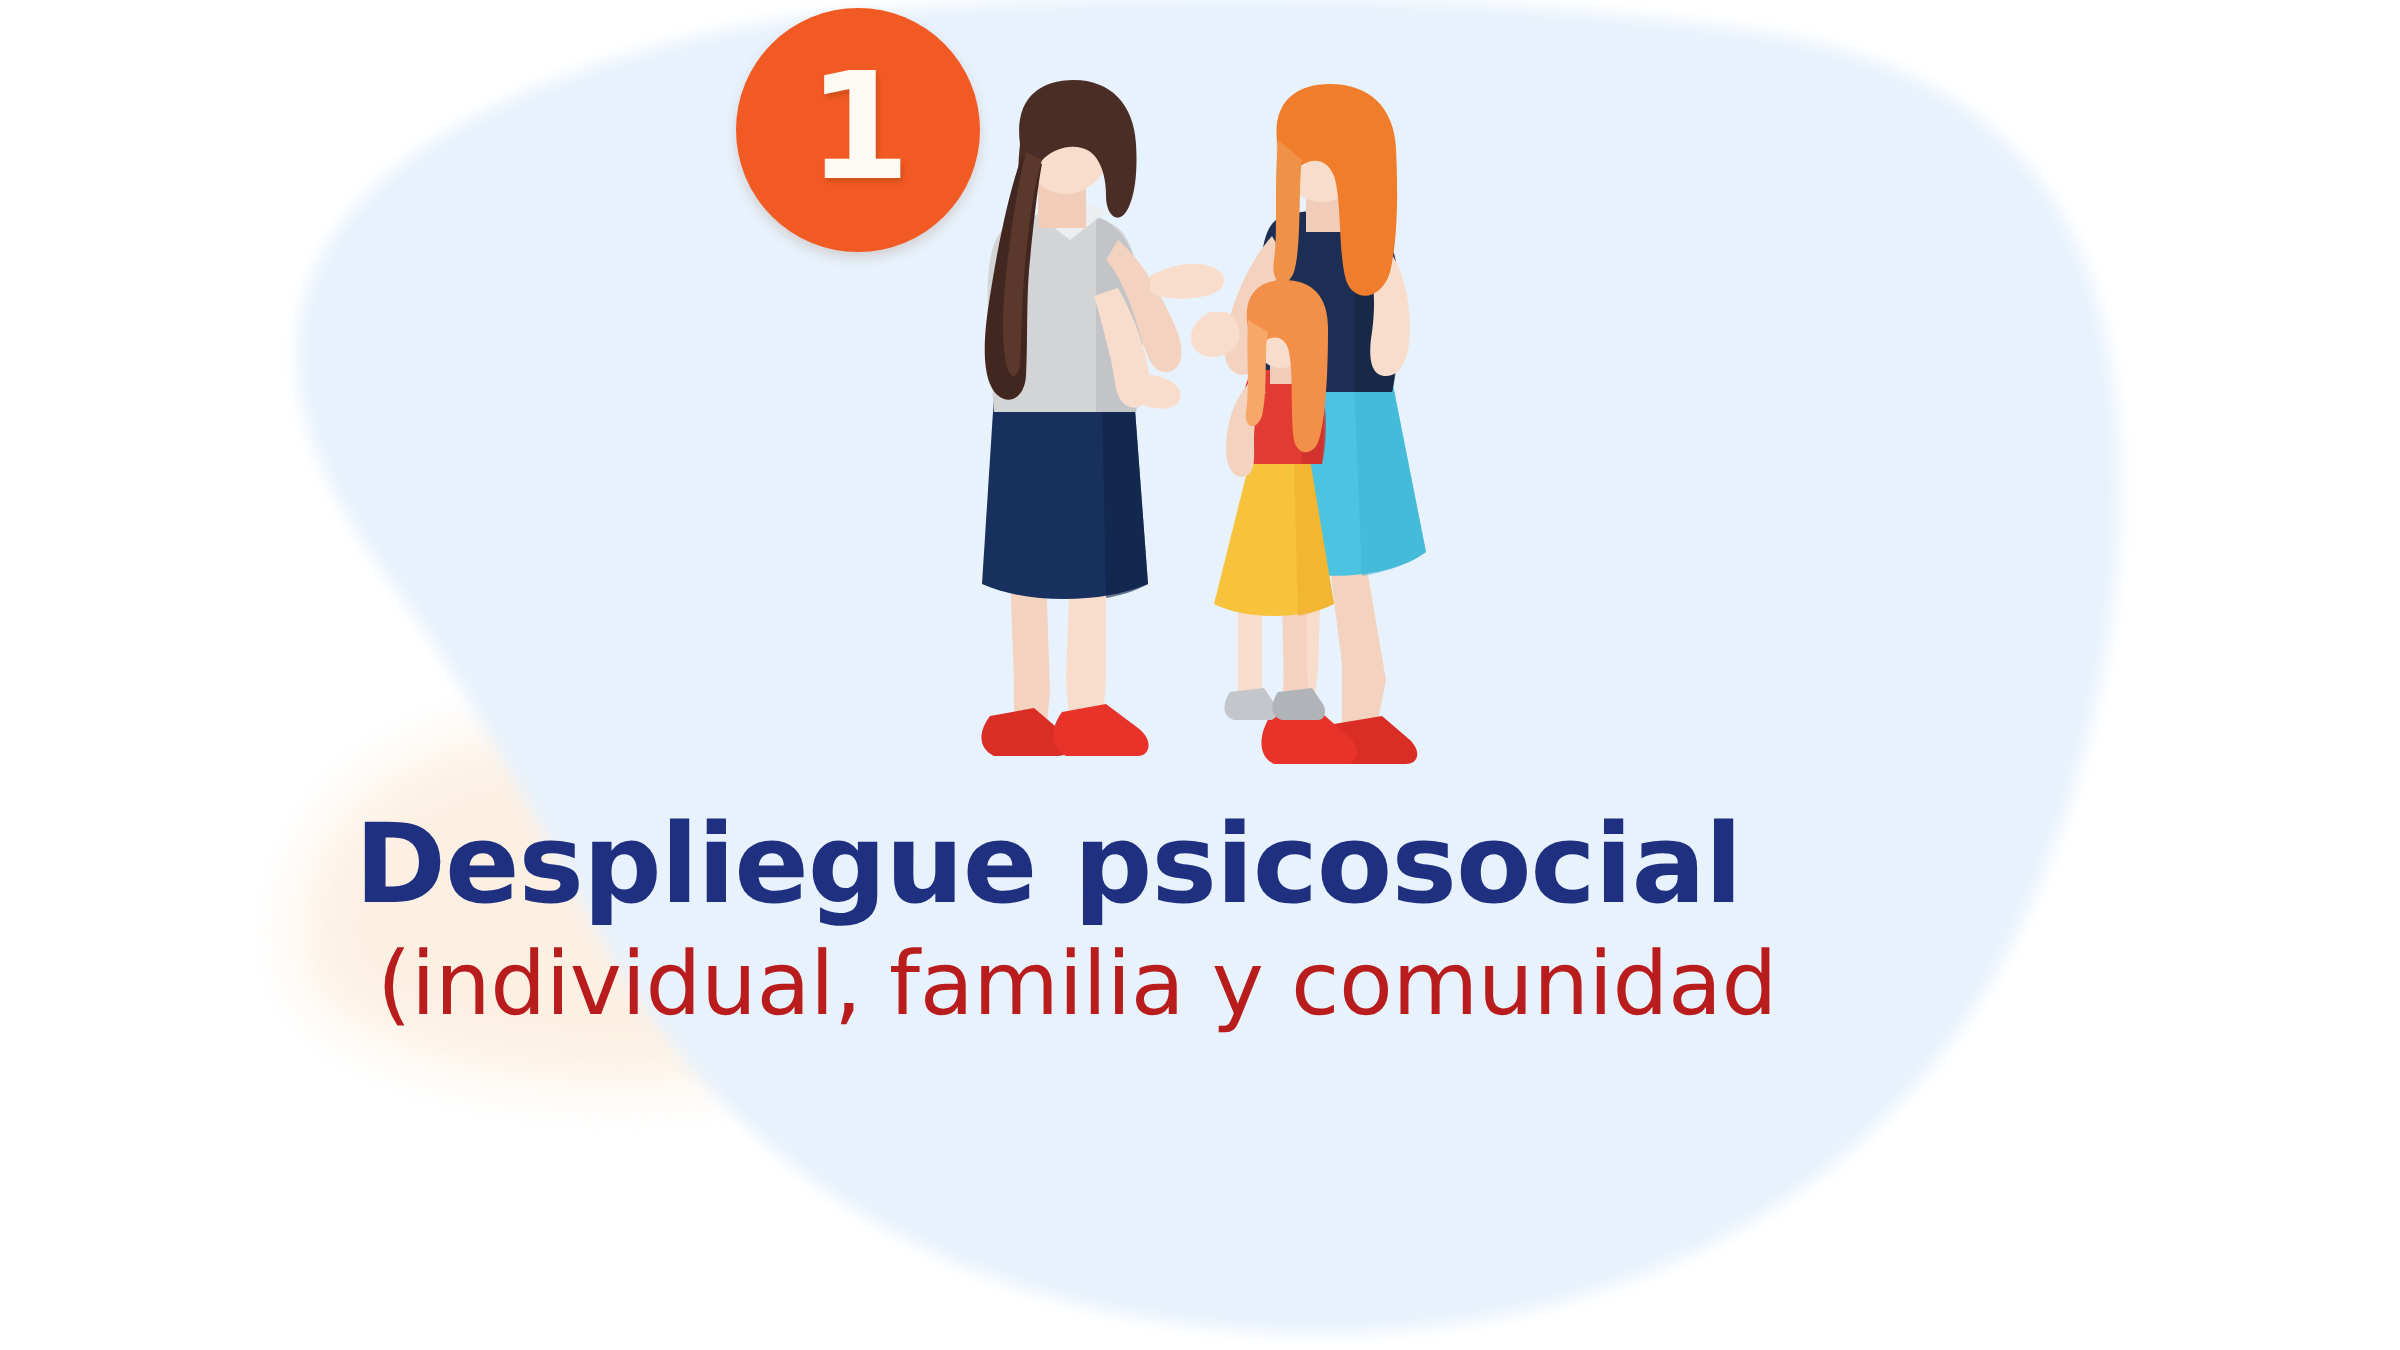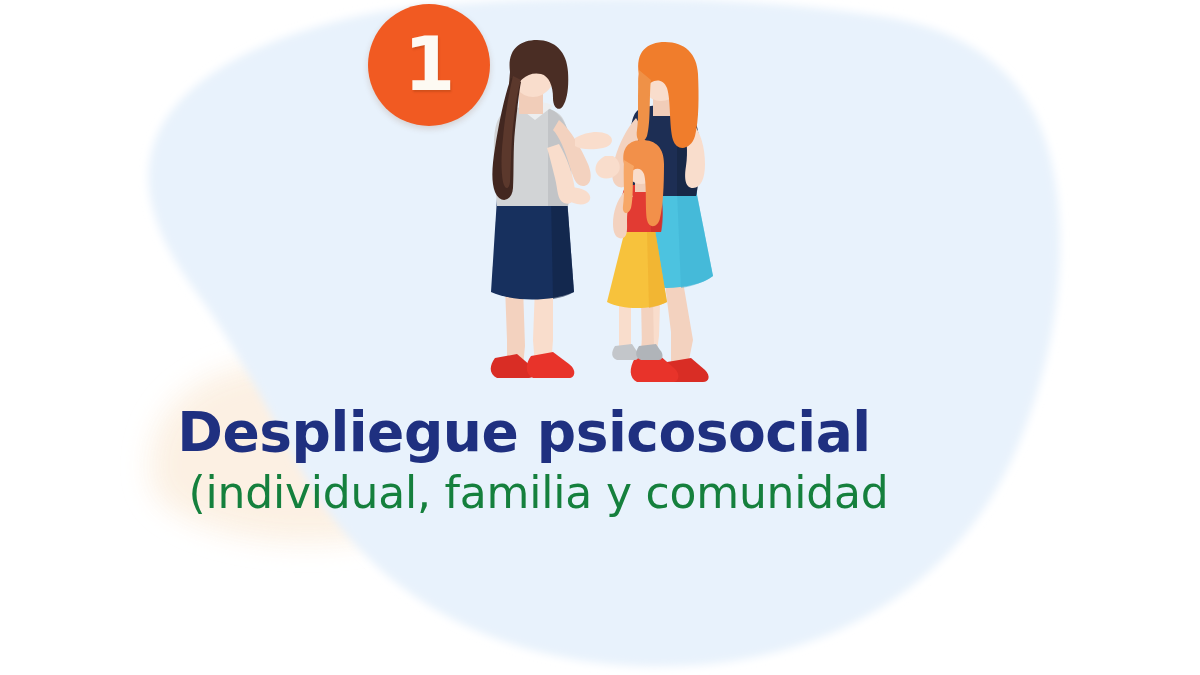--- a/index.html
+++ b/index.html
@@ -245,18 +245,18 @@
                C45,164 57,162 58,148 C59,132 58,108 60,90
                C62,70 64,52 66,42 Z" fill="#422720"></path>
       <path d="M58,36 C54,52 50,76 48,98 C46,114 46,132 48,142
                C50,150 54,150 55,142 C56,126 56,100 59,78
                C61,60 64,46 66,40 Z" fill="#5b382c"></path>
     </g>
   </svg>
 
   <div id="textblock">
     <h1 id="title" style="color:#1f3080;">Despliegue psicosocial</h1>
-    <p id="subtitle" style="color:#15803d;padding-left:29px;">
+    <p id="subtitle" style="color:#b91c1c;padding-left:29px;">
       <span class="sub-line">(individual, familia y comunidad</span>
     </p>
   </div>
 
 </div>
 
 </body></html>

